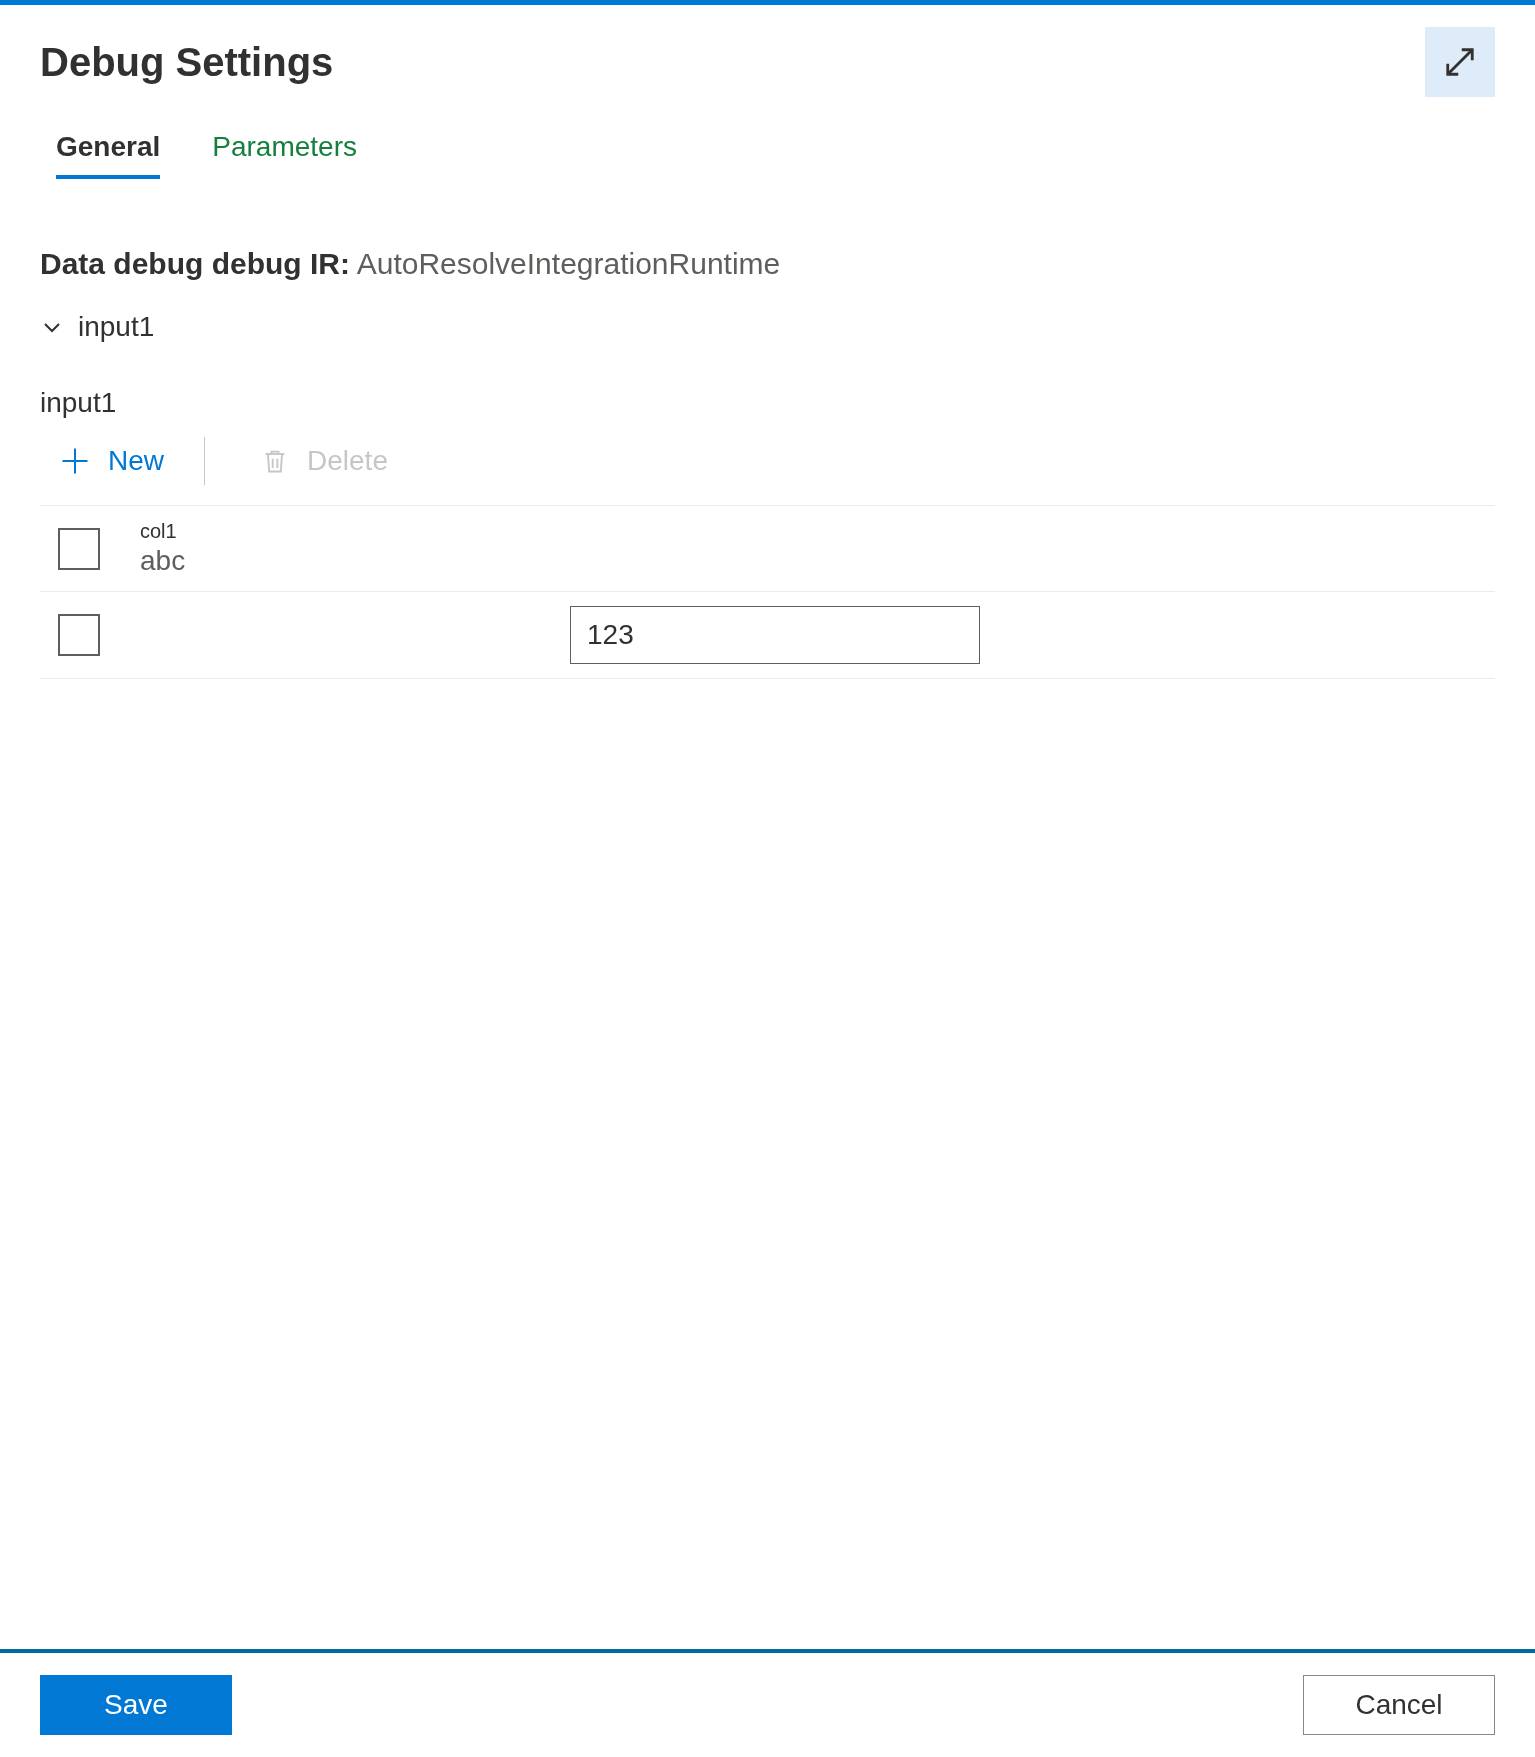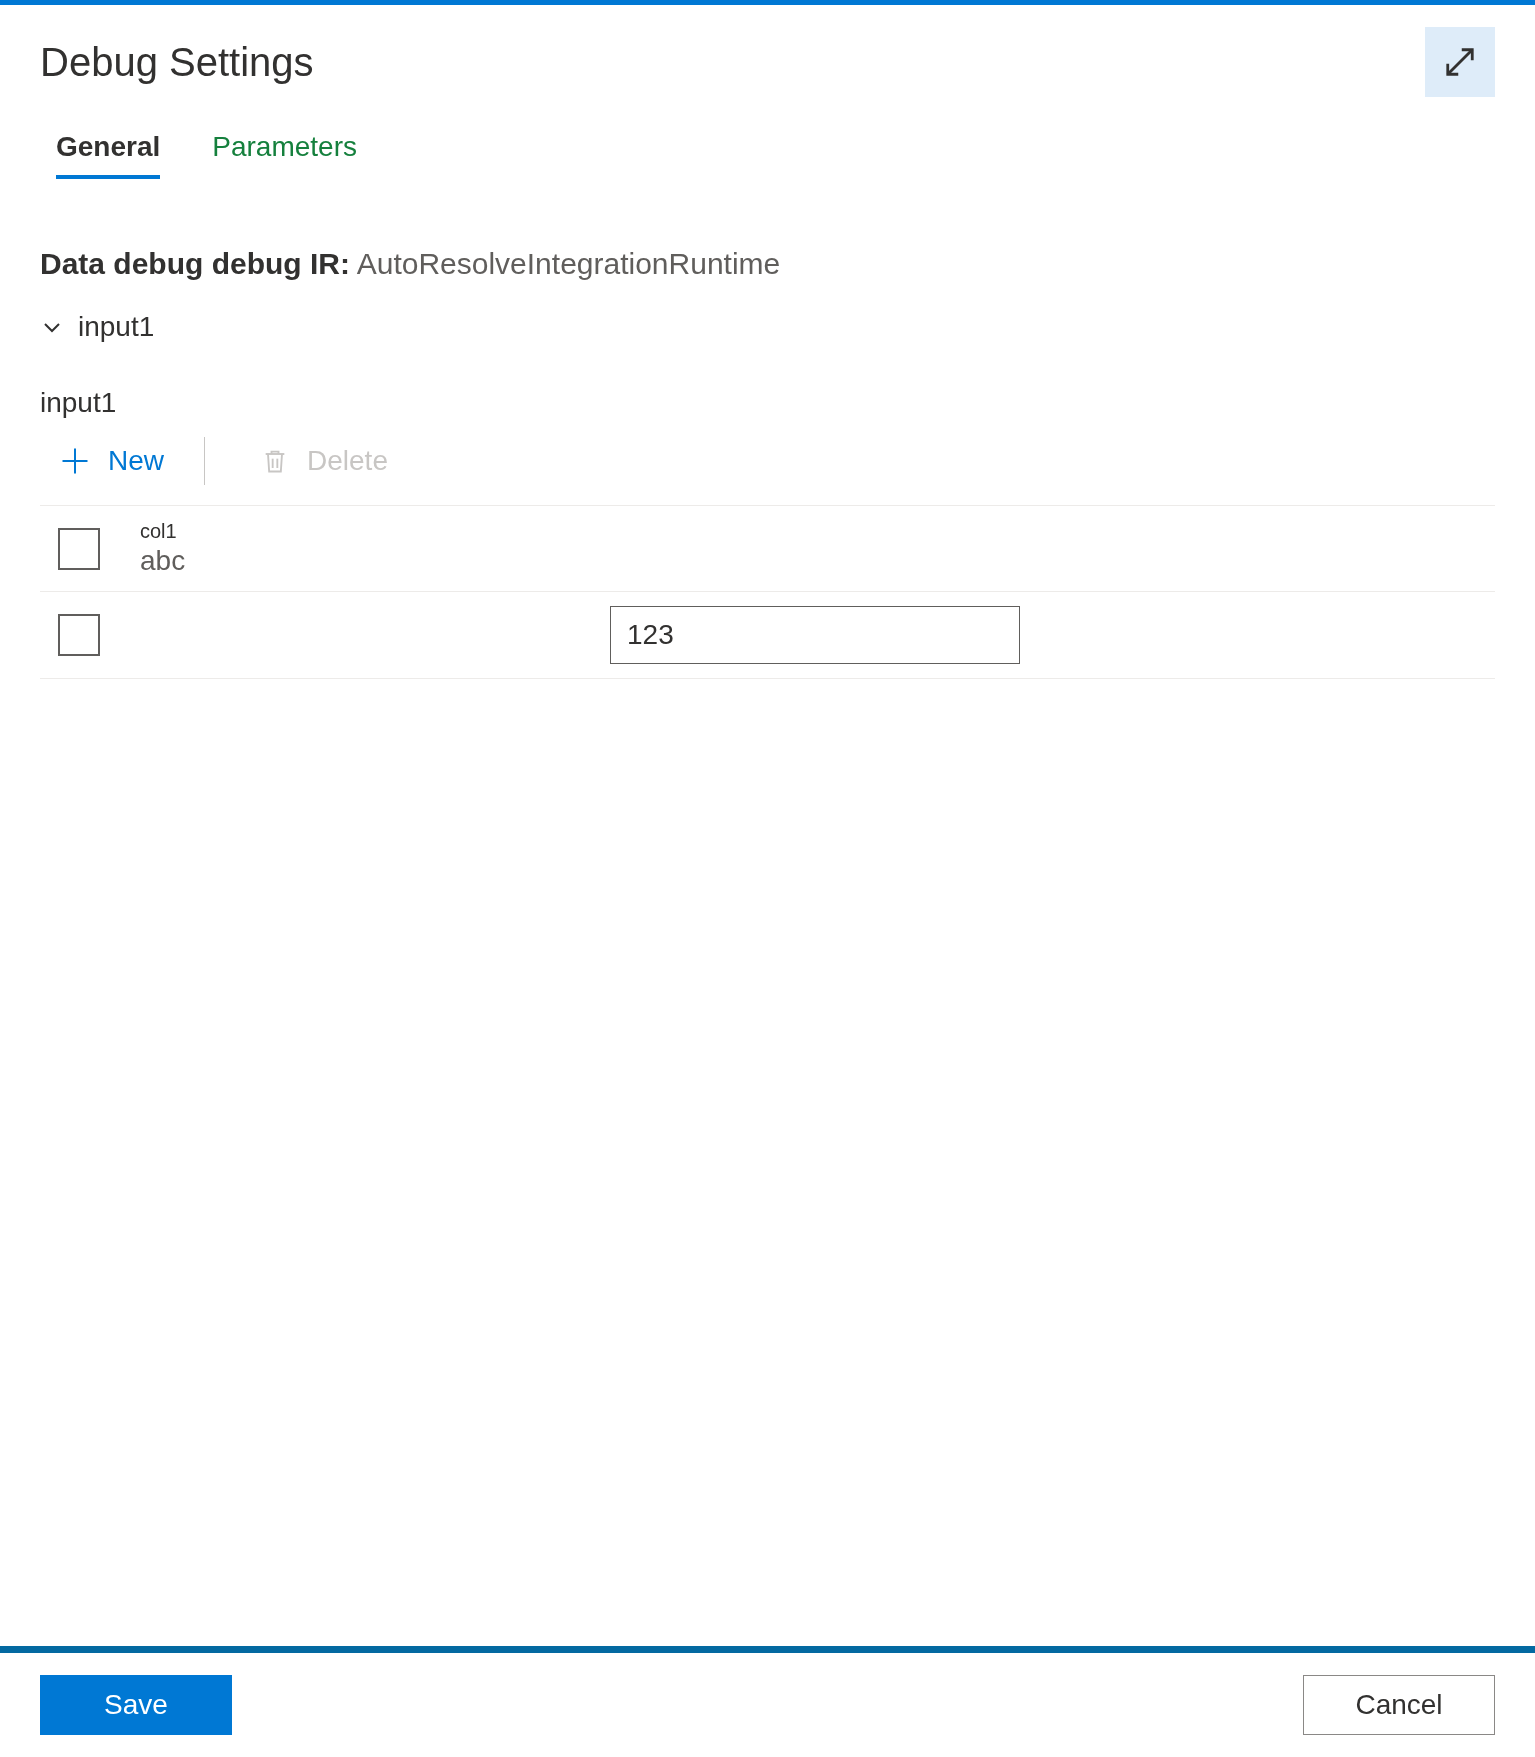--- a/index.html
+++ b/index.html
@@ -26,21 +26,21 @@
       padding: 0;
     }
     .header-row {
       display: flex;
       align-items: center;
       justify-content: space-between;
       padding: 22px 40px 0 40px;
     }
     .page-title {
       font-size: 40px;
-      font-weight: 400;
+      font-weight: 700;
       color: #323130;
     }
     .expand-btn {
       width: 70px;
       height: 70px;
       background: #deecf9;
       display: flex;
       align-items: center;
       justify-content: center;
       cursor: pointer;
@@ -148,33 +148,32 @@
       color: #323130;
     }
     .coltype {
       font-size: 28px;
       color: #605e5c;
       margin-top: 2px;
     }
     .valcell {
       flex: 1;
       display: flex;
-      margin-left: 40px;
     }
     .valinput {
       width: 410px;
       height: 58px;
       border: 1px solid #605e5c;
       font-size: 28px;
       padding: 0 16px;
       font-family: inherit;
       color: #323130;
     }
     .footer {
-      border-top: 7px solid #0369a1;
+      border-top: 4px solid #0369a1;
       padding: 22px 40px;
       display: flex;
       align-items: center;
       justify-content: space-between;
       flex-shrink: 0;
     }
     .btn {
       height: 60px;
       min-width: 192px;
       font-size: 28px;

